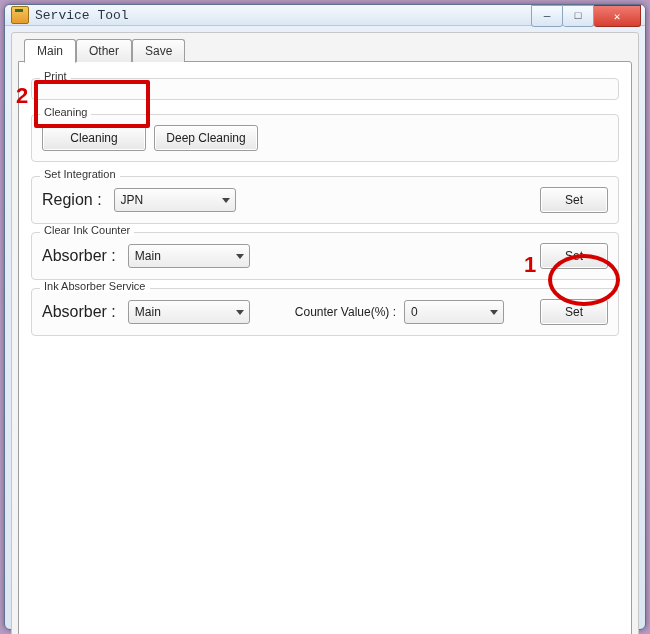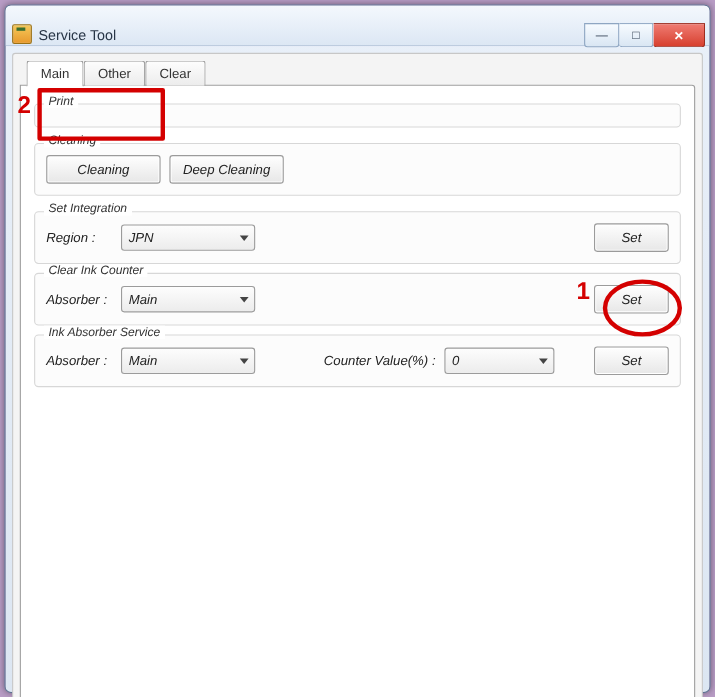--- a/index.html
+++ b/index.html
@@ -22,25 +22,26 @@
     border-radius:6px;
     box-shadow:0 0 6px rgba(0,0,0,.4);
     background:linear-gradient(#e9f0f9,#dce6f2);
     display:flex;
     flex-direction:column;
   }
   .titlebar{
     height:28px;
     display:flex;
     align-items:center;
-    padding:16px 0 0 6px;
+    padding:0 0 0 6px;
     background:linear-gradient(#f4f8fd,#dce7f4);
     border-top-left-radius:5px;
     border-top-right-radius:5px;
     border-bottom:1px solid #b8c8dc;
+    font-family:Liberation Mono, monospace;
   }
   .app-icon{
     width:16px;height:16px;margin-right:6px;
     background:linear-gradient(#f5c85a,#e89a2d);
     border:1px solid #9b7115;
     border-radius:2px;
     position:relative;
   }
   .app-icon::after{content:"";position:absolute;left:3px;top:2px;width:8px;height:3px;background:#3b6e2d;}
   .title-text{flex:1;color:#273546;font-size:13px;}
@@ -92,21 +93,20 @@
     border-radius:0 3px 3px 3px;
   }
   
   .group{
     border:1px solid #d7d7d7;
     border-radius:4px;
     padding:10px 10px 10px 10px;
     margin:8px 0 6px 0;
     position:relative;
     background:#fcfcfc;
-    font-style:italic;
   }
   .group-title{
     position:absolute;left:8px;top:-9px;
     background:#fff;padding:0 4px;font-size:11px;color:#333;
   }
   .row{display:flex;align-items:center;gap:8px;}
   
   .btn{
     min-width:86px;height:24px;
     padding:0 8px;
@@ -129,21 +129,21 @@
     background:linear-gradient(#fdfdfd,#ececec);
     display:inline-flex;align-items:center;
     padding:0 22px 0 6px;position:relative;font-size:12px;
   }
   .combo::after{
     content:"";position:absolute;right:5px;top:50%;
     width:0;height:0;margin-top:-2px;
     border-left:4px solid transparent;border-right:4px solid transparent;
     border-top:5px solid #444;
   }
-  .lbl{font-size:12px;color:#222;margin-right:4px;min-width:56px;}
+  .lbl{font-size:16px;color:#222;margin-right:4px;min-width:56px;}
   .chk{width:13px;height:13px;border:1px solid #888;background:#fff;display:inline-block;margin-right:4px;border-radius:2px;}
   .sep{color:#555;}
   .two-col{display:flex;gap:10px;}
   .two-col>.group{flex:1;}
   .spacer{flex:1;}
   
   .anno{
     position:absolute;pointer-events:none;font-family:Arial,sans-serif;
   }
   .anno-num{
@@ -176,21 +176,21 @@
       <div class="win-btn win-close">
           <span>✕</span>
         </div>
     </div>
   </div>
 
   <div class="client">
     <div class="tabstrip">
       <div class="tab active"><span>Main</span></div>
       <div class="tab"><span>Other</span></div>
-      <div class="tab"><span>Clear</span></div>
+      <div class="tab"><span>Save</span></div>
     </div>
     <div class="tab-page">
 
       <div class="group">
         <span class="group-title">Print</span>
       </div>
 
       <div class="two-col">
         <div class="group">
           <span class="group-title">Cleaning</span>

